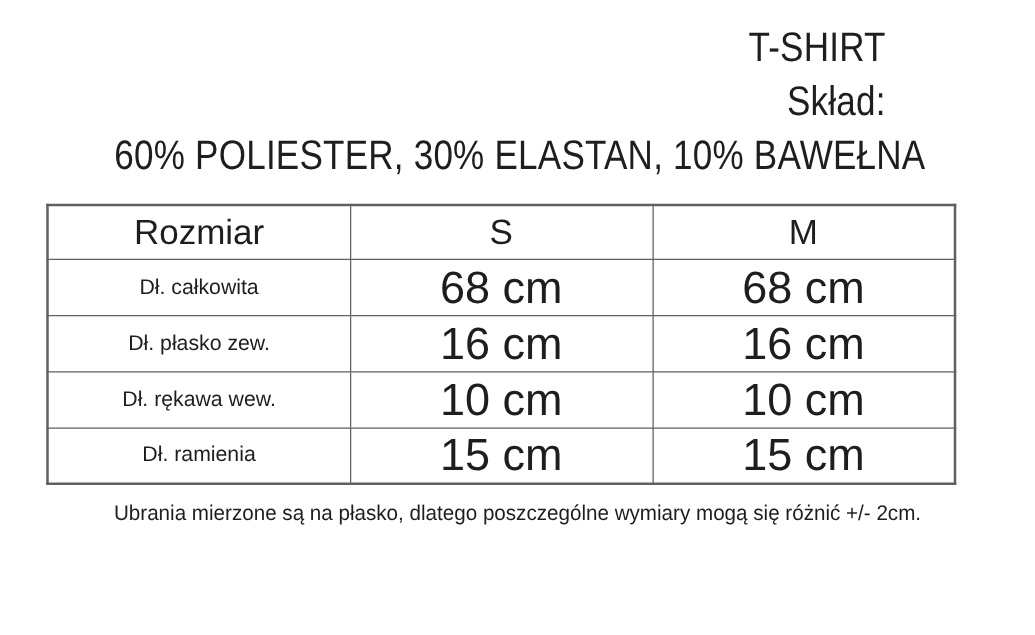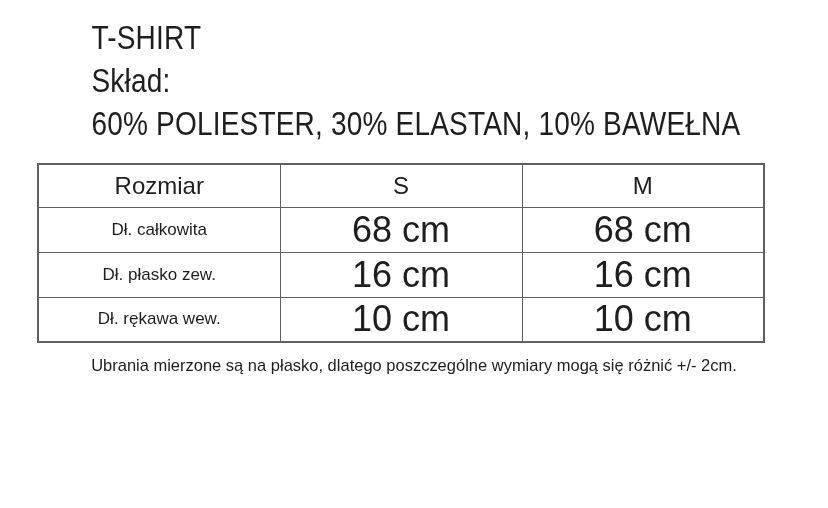--- a/index.html
+++ b/index.html
@@ -16,21 +16,21 @@
     color: var(--text);
     font-family: "Liberation Sans", sans-serif;
     overflow: hidden;
   }
   .content {
     width: 726px;
     margin-left: 37px;
   }
   .header {
     padding-top: 16px;
-    text-align: left;
+    text-align: right;
     font-size: 33px;
     line-height: 43px;
     letter-spacing: 0.2px;
     white-space: nowrap;
   }
   .header .line {
     display: block;
     transform: scaleX(0.85);
     transform-origin: 50% 50%;
   }
@@ -48,21 +48,21 @@
     text-align: center;
     vertical-align: middle;
     padding: 0;
     font-weight: normal;
     background: var(--background);
     overflow: hidden;
     white-space: nowrap;
   }
   tr.header-row { height: 43px; }
   tr.data-row { height: 45px; }
-  th.col-header { font-size: 24px; }
+  th.col-header { font-size: 28px; }
   td.row-label { font-size: 17px; }
   td.cell-value { font-size: 36px; padding-top: 5px; }
   .footer-note {
     margin-top: 12px;
     width: 828px;
     text-align: center;
     font-size: 17px;
     line-height: 22px;
     white-space: nowrap;
     transform: scaleX(0.97);
@@ -102,18 +102,23 @@
       <tr class="data-row">
         <td class="row-label">Dł. płasko zew.</td>
         <td class="cell-value">16 cm</td>
         <td class="cell-value">16 cm</td>
       </tr>
       <tr class="data-row">
         <td class="row-label">Dł. rękawa wew.</td>
         <td class="cell-value">10 cm</td>
         <td class="cell-value">10 cm</td>
       </tr>
+      <tr class="data-row">
+        <td class="row-label">Dł. ramienia</td>
+        <td class="cell-value">15 cm</td>
+        <td class="cell-value">15 cm</td>
+      </tr>
     </tbody>
   </table>
 
 </div>
 
 <div class="footer-note">Ubrania mierzone są na płasko, dlatego poszczególne wymiary mogą się różnić +/- 2cm.</div>
 
 </body></html>

